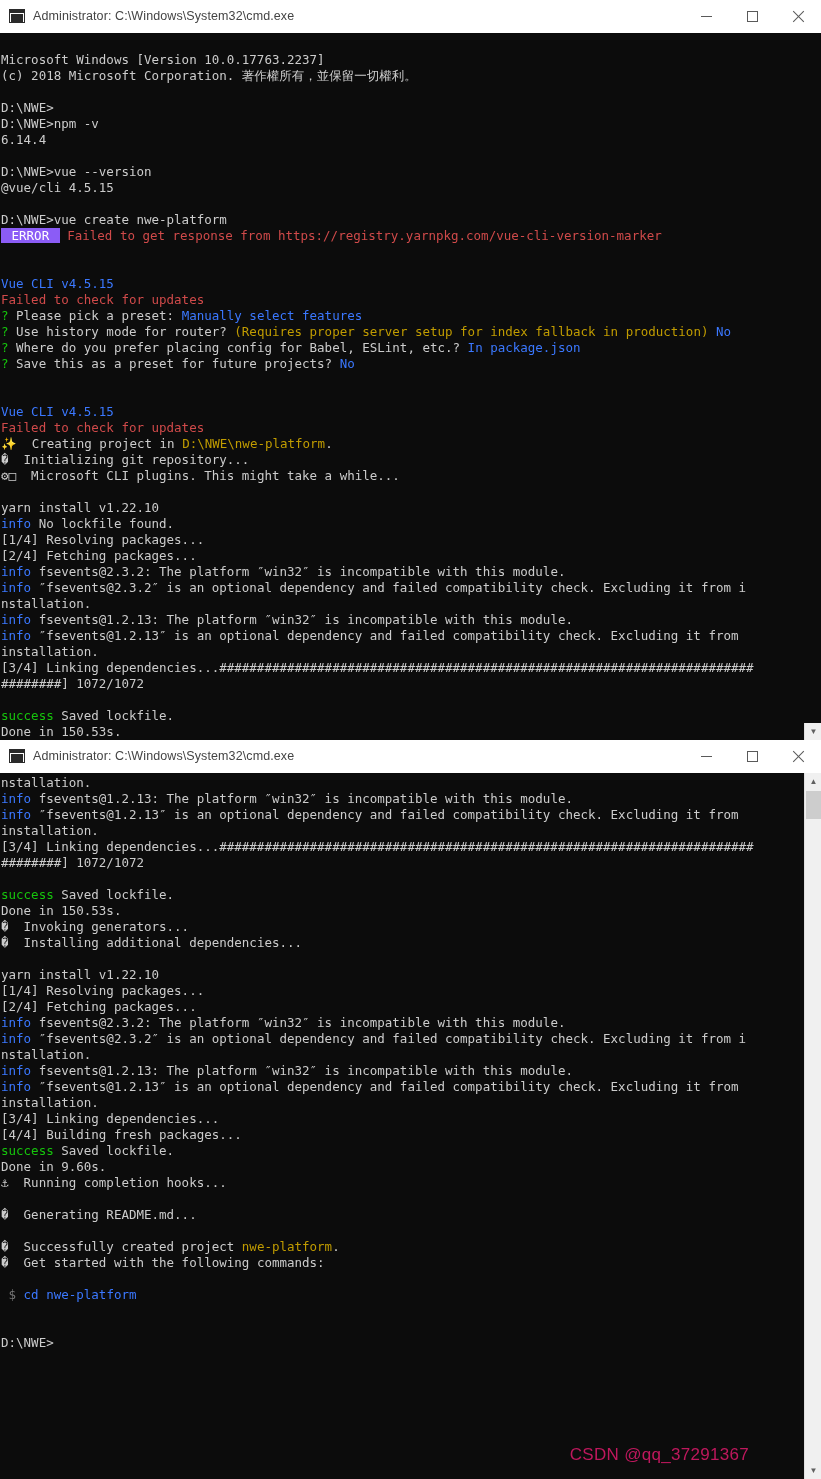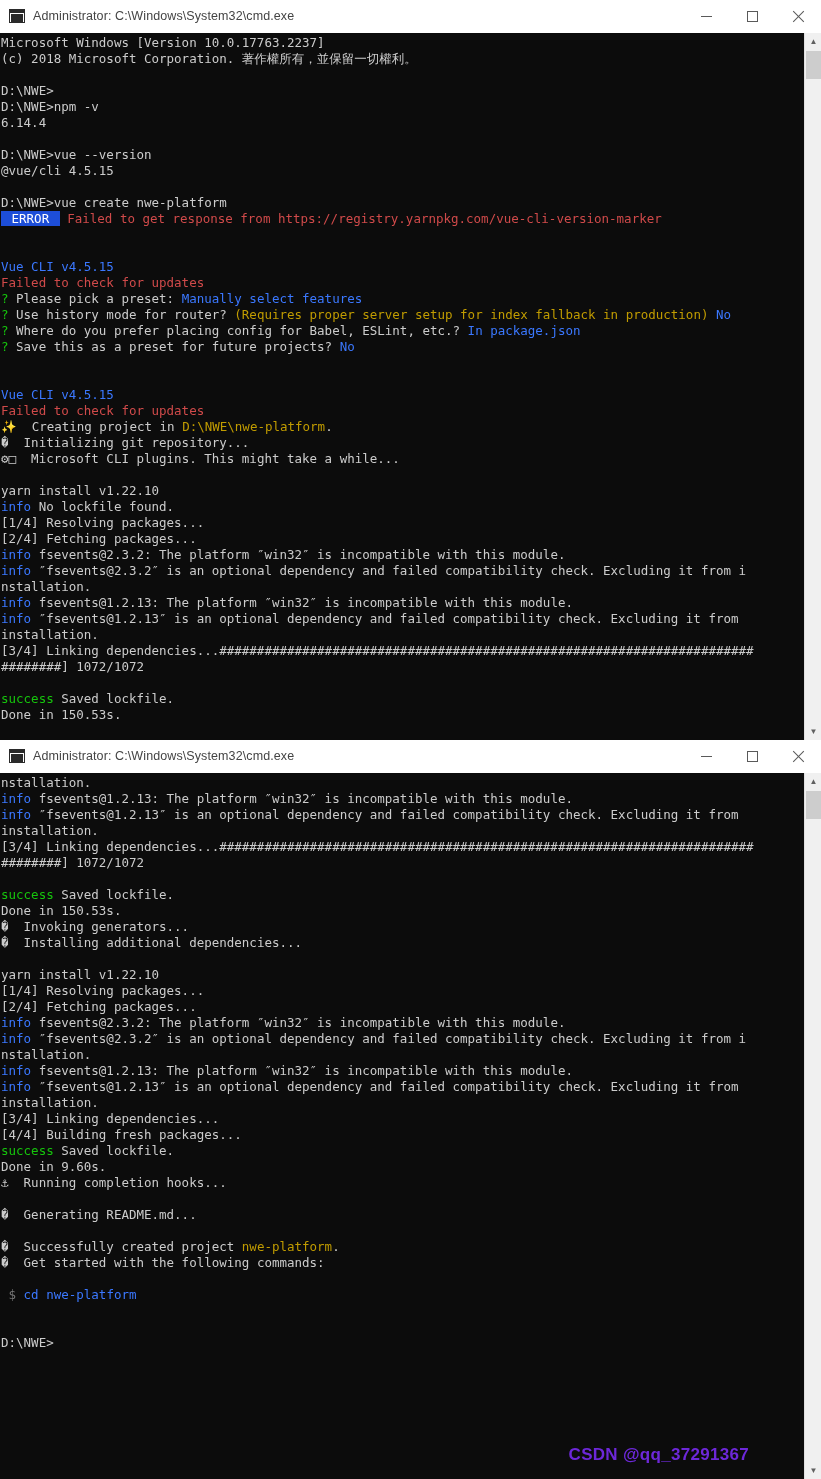--- a/index.html
+++ b/index.html
@@ -104,21 +104,21 @@
   }
   .glyph-close::before { transform: rotate(45deg); }
   .glyph-close::after  { transform: rotate(-45deg); }
 
   
   .console-wrap {
     position: relative;
     display: flex;
     background: #0c0c0c;
   }
-  .win-top .console-wrap    { height: 707px; }
+  .win-top .console-wrap    { height: 707px; align-items: flex-end; }
   .win-bottom .console-wrap { height: 706px; }
 
   .console {
     flex: 1 1 auto;
     background: #0c0c0c;
     overflow: hidden;
     padding: 2px 0 0 1px;
     box-sizing: border-box;
   }
 
@@ -136,21 +136,21 @@
 
   
   .c-white   { color: #cccccc; }
   .c-red     { color: #d04a4a; }
   .c-blue    { color: #3b78ff; }
   .c-green   { color: #16c60c; }
   .c-yellow  { color: #c19c00; }
   .c-gray    { color: #767676; }
 
   .errbadge {
-    background: #1d4ed8;
+    background: #8b5cf6;
     color: #ffffff;
     padding: 0 3px;
   }
 
   
   .scrollbar {
     width: 17px;
     background: #f0f0f0;
     border-left: 1px solid #e0e0e0;
     box-sizing: border-box;
@@ -181,24 +181,23 @@
   .win-top .sb-thumb    { top: 18px; height: 28px; }
   .win-bottom .sb-thumb { top: 18px; height: 28px; }
 
   
   .watermark {
     position: absolute;
     right: 24px;
     bottom: 14px;
     font-family: "Liberation Sans", sans-serif;
     font-size: 17px;
-    color: #6d28d9;
+    color: #be185d;
     letter-spacing: 0.3px;
     white-space: nowrap;
-    font-weight: bold;
   }
 </style>
 </head>
 <body>
 
 <div class="screen">
 
   <div class="window win-top">
     <div class="titlebar">
       <span class="tb-icon"></span>

